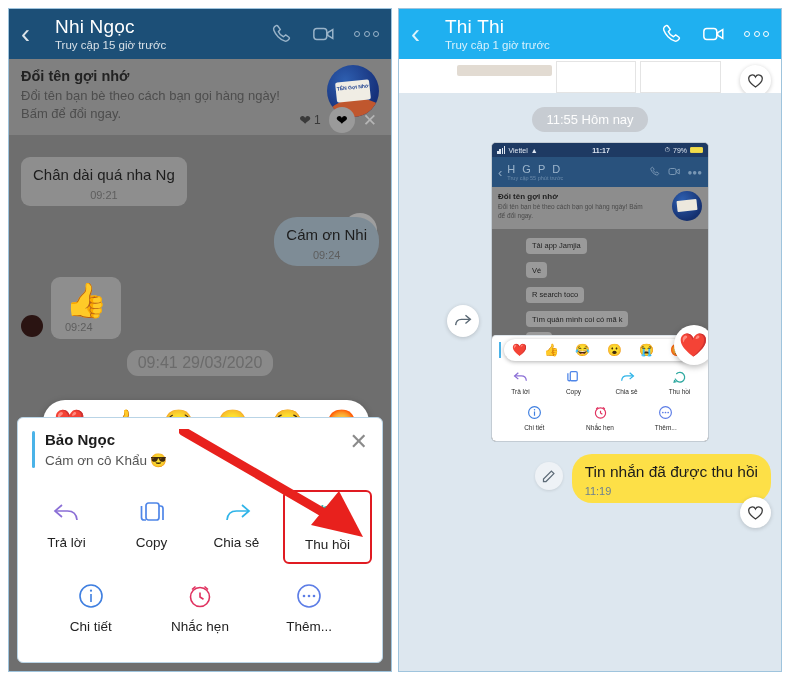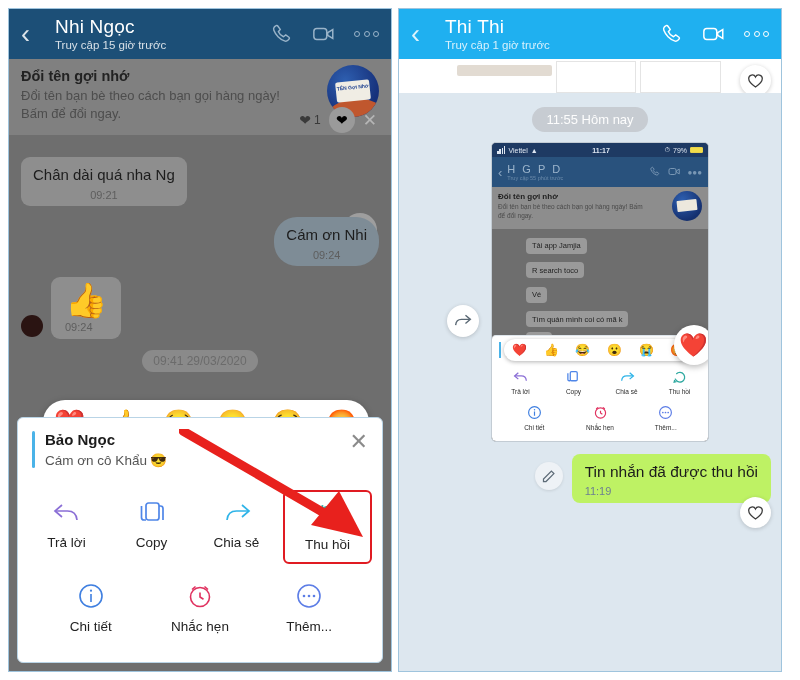--- a/index.html
+++ b/index.html
@@ -132,21 +132,21 @@
     width: 34px; height: 34px; border-radius: 50%;
     background: #9e9e9e; display: flex; align-items: center; justify-content: center;
     font-size: 19px;
   }
   .ts-chip {
     text-align: center; margin: 2px 0 8px 0;
   }
   .ts-chip span {
     display: inline-block;
     background: #8a8a8a; color: #6b6b6b;
-    font-size: 12px; padding: 4px 11px; border-radius: 11px;
+    font-size: 16px; padding: 4px 11px; border-radius: 11px;
   }
   .partial-line {
     font-size: 15px; color: #1b1b1b; text-align: center;
     background: #8e8e8e; margin: 0 12px; padding: 2px 0;
   }
 
   
   .react-bar {
     position: absolute;
     left: 34px; right: 22px;
@@ -295,21 +295,21 @@
     background: #fff; box-shadow: 0 1px 4px rgba(0,0,0,.18);
     display: flex; align-items: center; justify-content: center;
   }
   .recall-row { display: flex; align-items: flex-start; justify-content: flex-end; padding: 12px 10px 0 10px; gap: 9px; }
   .pen-btn {
     width: 28px; height: 28px; border-radius: 50%; background: #eef2f6;
     display: flex; align-items: center; justify-content: center; margin-top: 8px;
     box-shadow: 0 1px 3px rgba(0,0,0,.1);
   }
   .recall-bubble {
-    background: #bef264; border-radius: 8px; padding: 9px 13px 6px 13px;
+    background: #fde047; border-radius: 20px; padding: 9px 13px 6px 13px;
   }
   .recall-bubble .rt { font-size: 15.5px; color: #1c1c1c; }
   .recall-bubble .rm { font-size: 11px; color: #6d8090; margin-top: 4px; }
 </style>
 </head>
 <body>
 
 <div class="page">
 
   <div class="phone left-phone">
@@ -569,22 +569,22 @@
           </div>
 
           <div class="s-promo">
             <div class="pt">Đổi tên gợi nhớ</div>
             <div class="pb">Đổi tên bạn bè theo cách bạn gọi hàng ngày! Bấm để đổi ngay.</div>
             <div class="pl"></div>
           </div>
 
           <div class="s-msgs">
             <div><span class="s-b">Tải app Jamjia</span></div>
+            <div><span class="s-b">Vé</span></div>
             <div><span class="s-b">R search toco</span></div>
-            <div><span class="s-b">Vé</span></div>
             <div><span class="s-b">Tìm quán mình coi có mã k</span></div>
             <div><span class="s-b"><span>Đặt</span><span class="st">22:53</span></span></div>
           </div>
 
           <div class="s-reactbar">
             <span>❤️</span>
             <span>👍</span>
             <span>😂</span>
             <span>😮</span>
             <span>😭</span>

